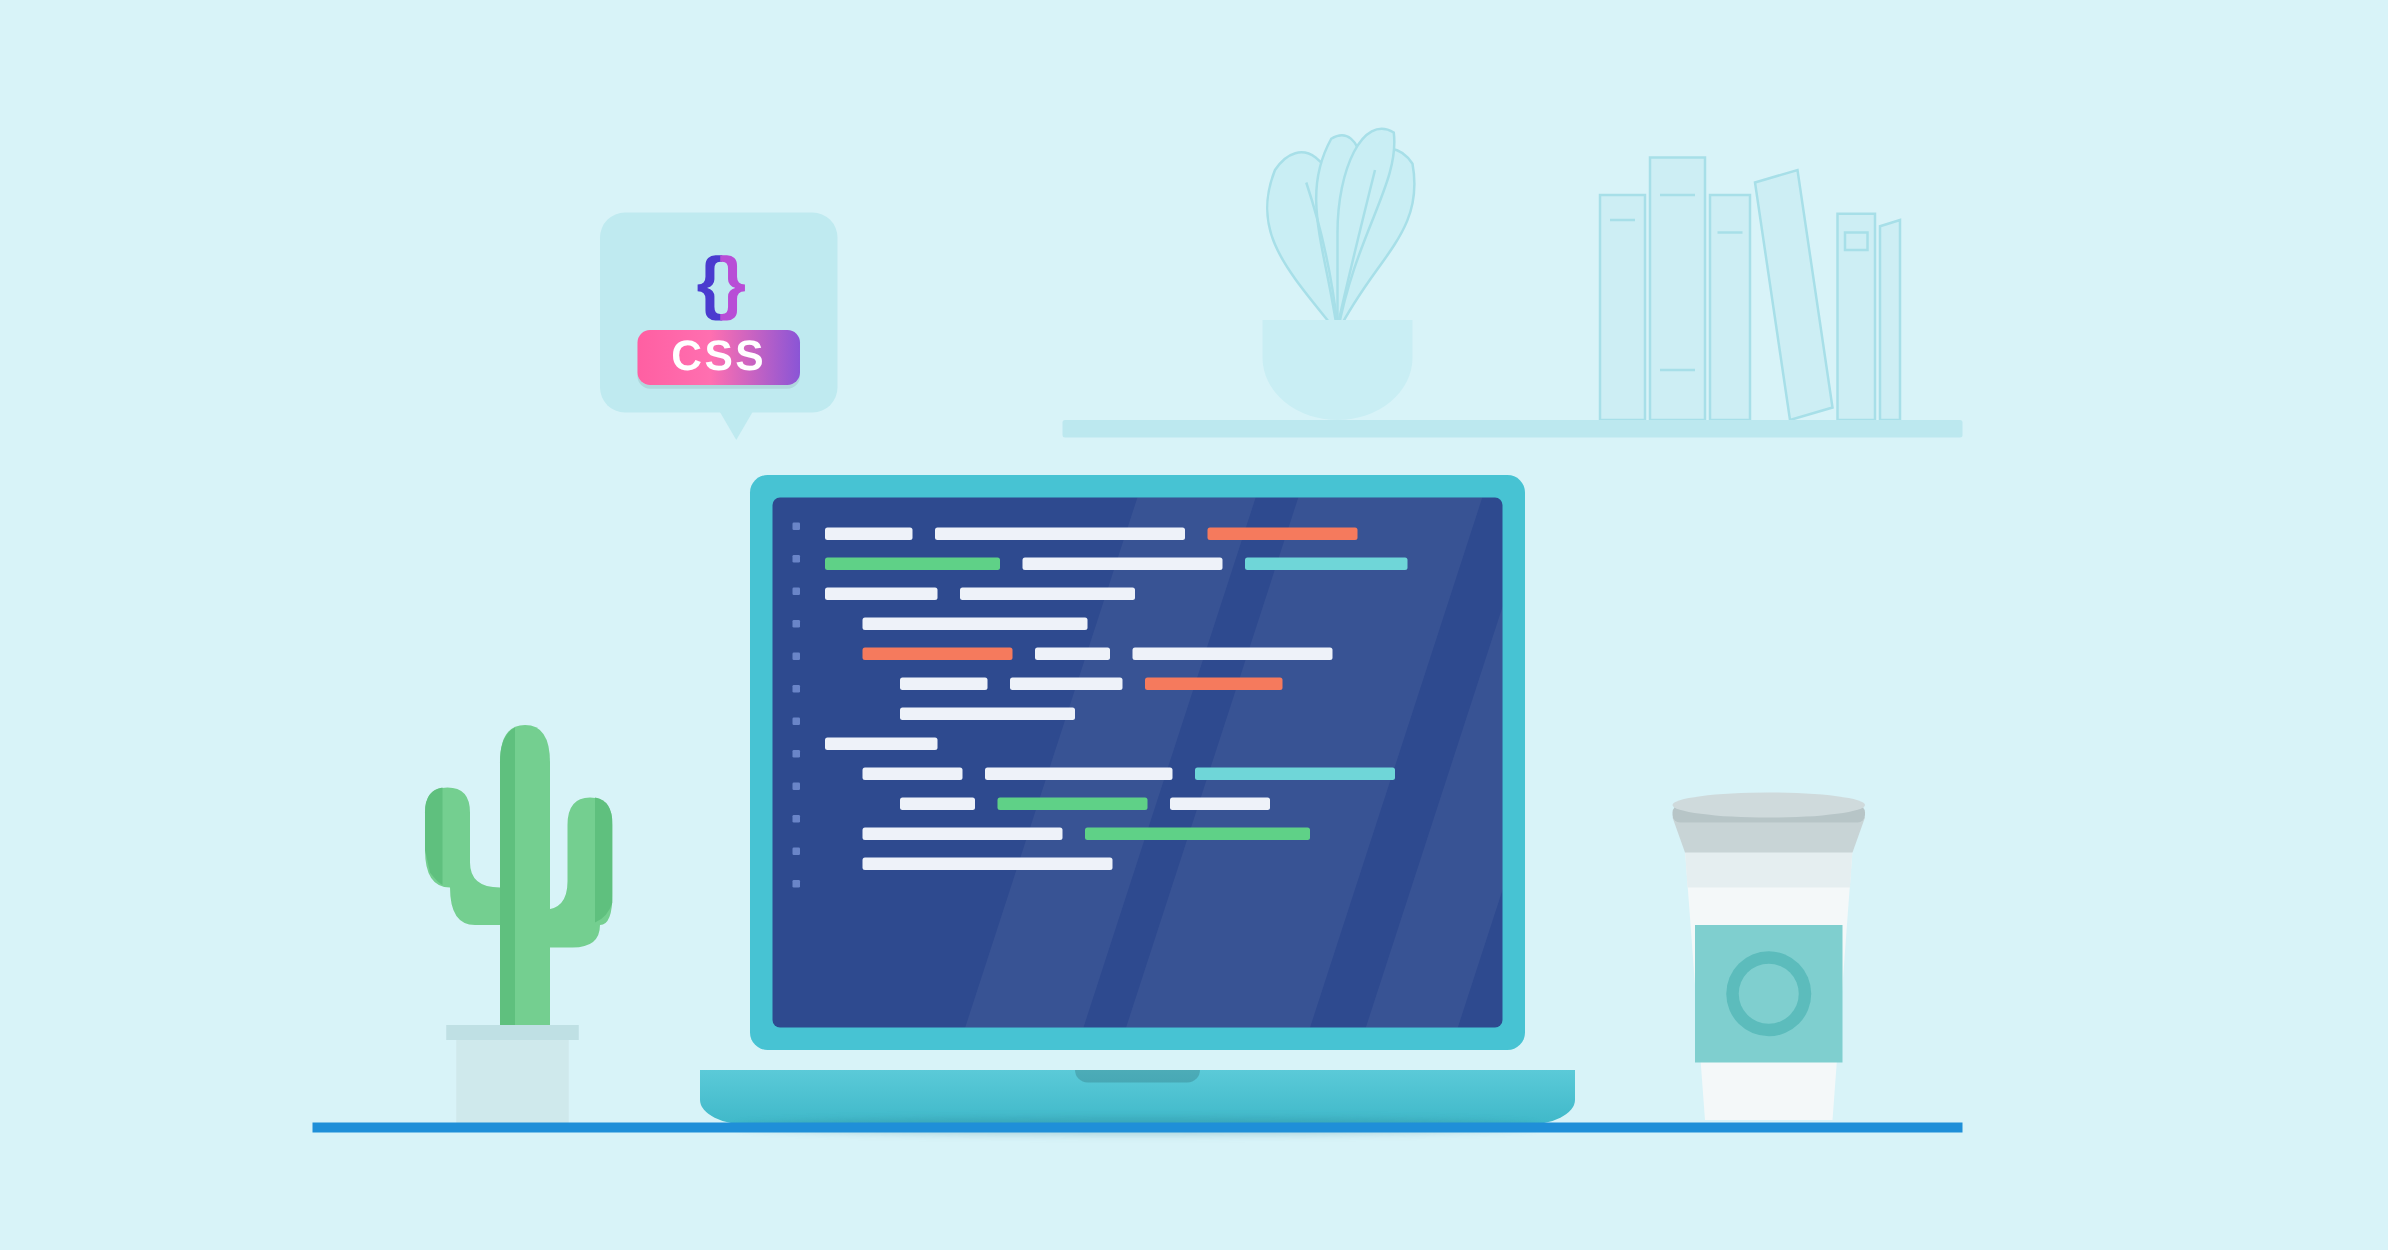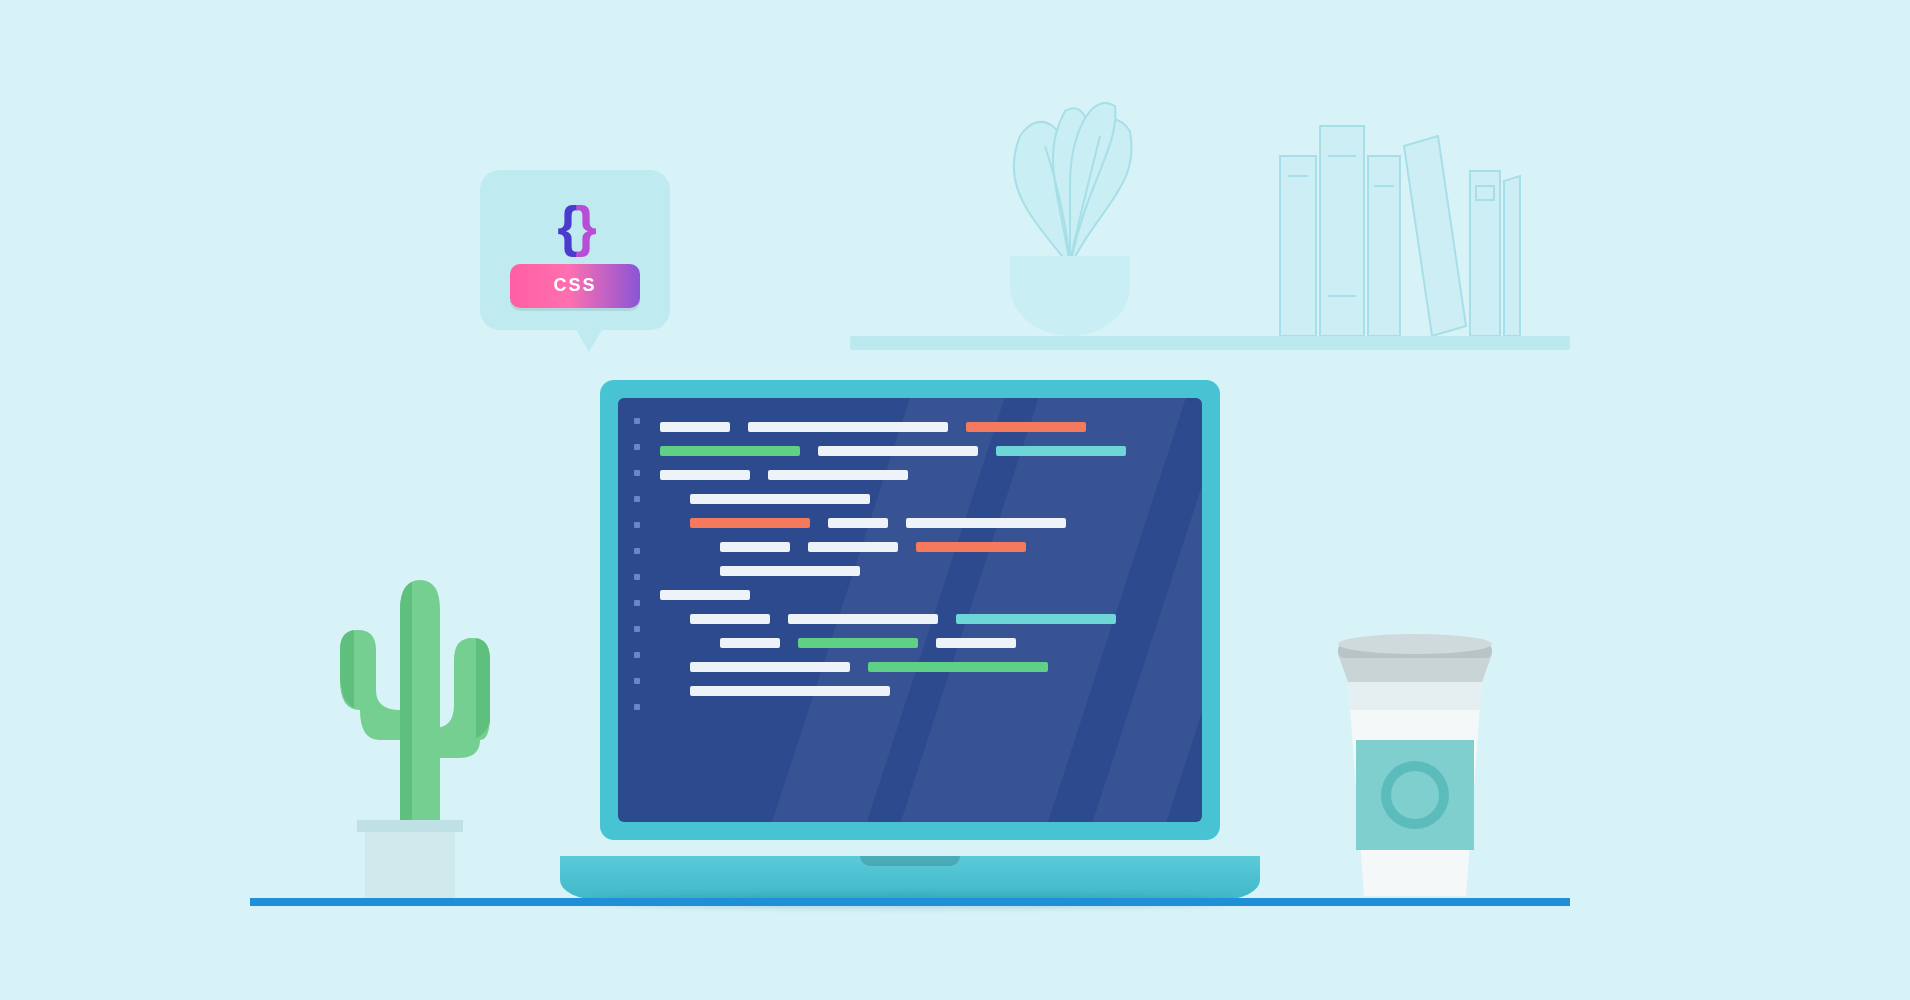--- a/index.html
+++ b/index.html
@@ -94,21 +94,21 @@
   }
   .brace-l { color: #4a3bcf; }
   .brace-r { color: #b84dd6; }
   .css-badge {
     width: 130px;
     height: 44px;
     border-radius: 10px;
     background: linear-gradient(90deg, #ff5fa2 0%, #ff6fb0 45%, #8a55d6 100%);
     color: #fff;
     font-weight: 900;
-    font-size: 18px;
+    font-size: 34px;
     letter-spacing: 2px;
     display: flex;
     align-items: center;
     justify-content: center;
     box-shadow: 0 3px 0 rgba(0,0,0,0.08);
   }
   
   .laptop {
     position: absolute;
     left: 560px;

